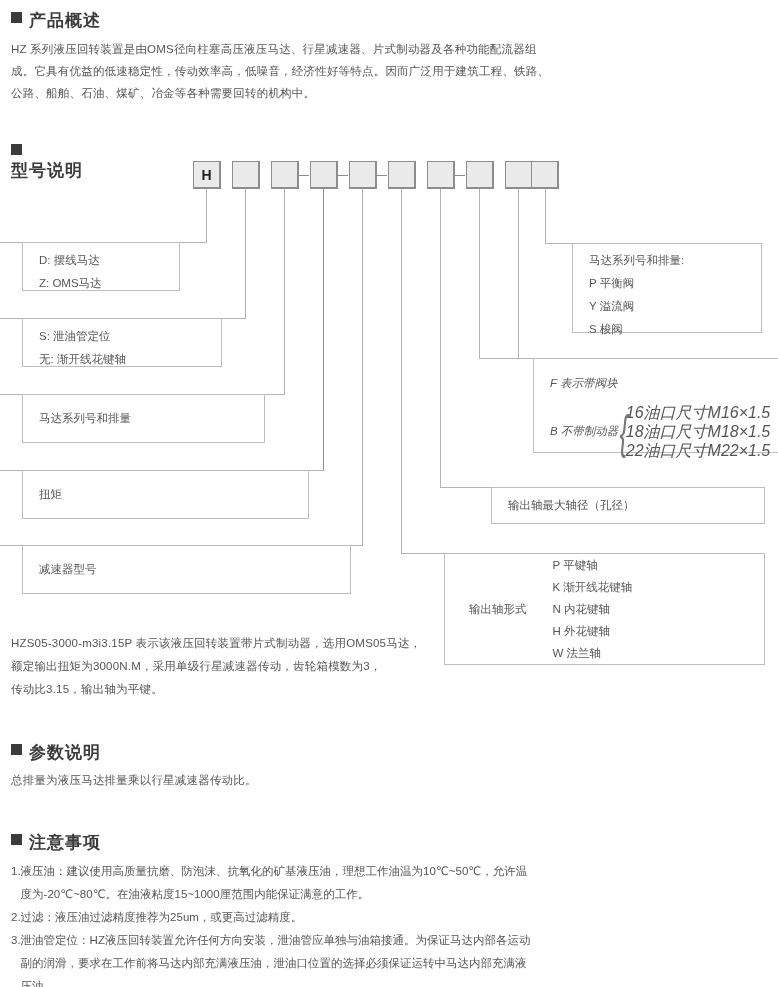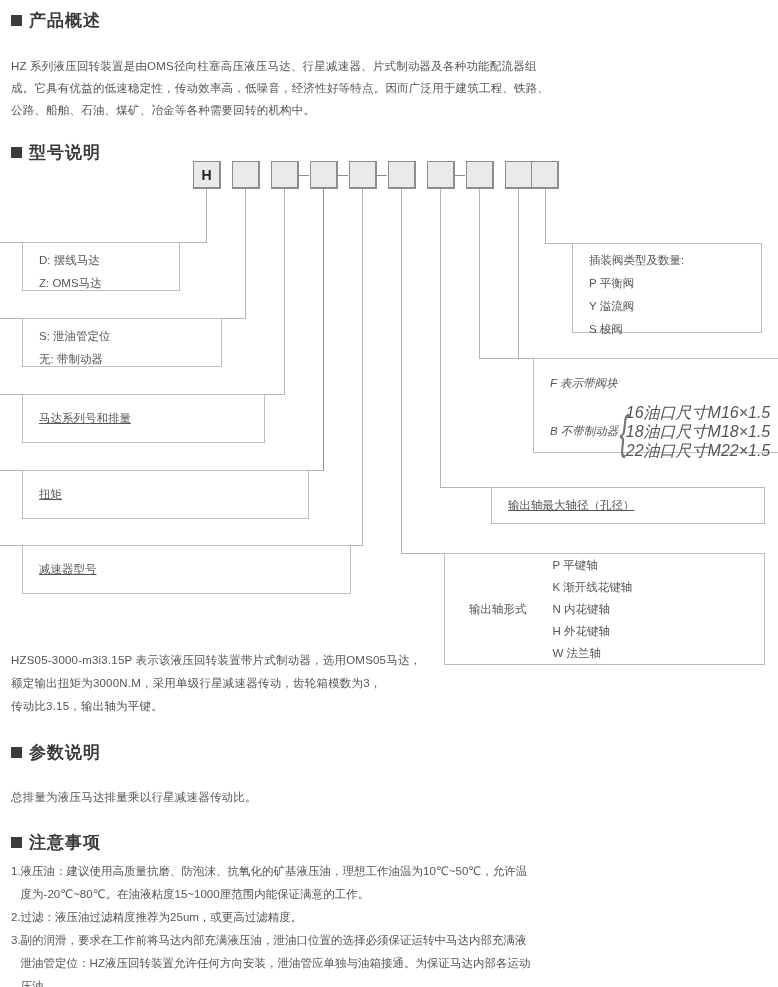--- a/index.html
+++ b/index.html
@@ -5,34 +5,33 @@
   html,body{margin:0;padding:0;}
   body{
     width:778px;height:987px;background:#ffffff;
     font-family:"Liberation Sans","DejaVu Sans",sans-serif;
     color:#4a4a4a;position:relative;overflow:hidden;
     -webkit-font-smoothing:antialiased;
   }
   .page{position:relative;width:778px;height:987px;}
 
   
-  .sec-head{position:absolute;display:flex;align-items:center;gap:7px;}
+  .sec-head{position:absolute;display:flex;gap:7px;}
   .sec-head .bullet{
     width:11px;height:11px;background:#3b3b3b;display:block;flex:none;
   }
   .sec-head .htext{
     font-size:17px;font-weight:bold;color:#3b3b3b;letter-spacing:1px;
     line-height:1;
   }
 
   
   .para{
     position:absolute;font-size:11.5px;line-height:22px;color:#555;
     letter-spacing:.2px;
-    margin-top:17px;
   }
   .para p{margin:0;}
 
   
   .codebox{
     position:absolute;width:28px;height:28px;background:#eaeaea;
     border:1px solid #8d8d8d;border-right-width:2px;border-bottom-width:2px;
     box-sizing:border-box;font-size:14px;color:#222;
     display:flex;align-items:center;justify-content:center;font-weight:bold;
   }
@@ -44,21 +43,21 @@
   .vline{position:absolute;width:1px;background:#b4b4b4;}
   .vline.dark{background:#8d8d8d;}
   .hline{position:absolute;height:1px;background:#b4b4b4;}
 
   
   .dbox{
     position:absolute;border:1px solid #bdbdbd;box-sizing:border-box;
     background:transparent;font-size:11.5px;color:#555;line-height:23px;
   }
   .dbox .inner{padding:6px 0 0 16px;}
-  .dbox.vcent{display:flex;align-items:center;text-decoration:underline;}
+  .dbox.vcent{display:flex;align-items:center;}
   .dbox.vcent .inner{padding:0 0 0 16px;}
 
   
   .brace-row{position:absolute;display:flex;align-items:center;}
   .brace-label{font-size:11.5px;color:#555;}
   .brace{
     font-size:46px;line-height:1;color:#777;font-weight:300;
     transform:scaleX(.55);display:inline-block;margin:0 -6px 0 -2px;
   }
   .brace-items{font-size:16px;color:#555;line-height:19px;}
@@ -81,21 +80,21 @@
     <span class="bullet"></span>
     <span class="htext">产品概述</span>
   </div>
 
   <div class="para" style="left:11px;top:38px;width:760px;">
     <p>HZ 系列液压回转装置是由OMS径向柱塞高压液压马达、行星减速器、片式制动器及各种功能配流器组</p>
     <p>成。它具有优益的低速稳定性，传动效率高，低噪音，经济性好等特点。因而广泛用于建筑工程、铁路、</p>
     <p>公路、船舶、石油、煤矿、冶金等各种需要回转的机构中。</p>
   </div>
 
-  <div class="sec-head" style="left:11px;top:144px;">
+  <div class="sec-head" style="left:11px;top:144px;flex-direction:column;">
     <span class="bullet"></span>
     <span class="htext">型号说明</span>
   </div>
 
   <div class="codebox" style="left:193px;top:161px;">H</div>
   <div class="codebox" style="left:232px;top:161px;"></div>
   <div class="codebox" style="left:271px;top:161px;"></div>
   <div class="dash" style="left:299px;top:175px;"></div>
   <div class="codebox" style="left:310px;top:161px;"></div>
   <div class="dash" style="left:338px;top:175px;"></div>
@@ -140,39 +139,39 @@
   <div class="dbox" style="left:22px;top:242px;width:158px;height:49px;">
     <div class="inner">
       <div>D: 摆线马达</div>
       <div>Z: OMS马达</div>
     </div>
   </div>
 
   <div class="dbox" style="left:22px;top:318px;width:200px;height:49px;">
     <div class="inner">
       <div>S: 泄油管定位</div>
-      <div>无: 带制动器</div>
+      <div>无: 渐开线花键轴</div>
     </div>
   </div>
 
   <div class="dbox vcent" style="left:22px;top:394px;width:243px;height:49px;">
     <div class="inner">马达系列号和排量</div>
   </div>
 
   <div class="dbox vcent" style="left:22px;top:545px;width:329px;height:49px;">
     <div class="inner">减速器型号</div>
   </div>
 
   <div class="dbox vcent" style="left:22px;top:470px;width:287px;height:49px;">
     <div class="inner">扭矩</div>
   </div>
 
   <div class="dbox" style="left:572px;top:243px;width:190px;height:90px;">
     <div class="inner" style="padding-top:5px;">
-      <div>插装阀类型及数量:</div>
+      <div>马达系列号和排量:</div>
       <div>P 平衡阀</div>
       <div>Y 溢流阀</div>
       <div>S 梭阀</div>
     </div>
   </div>
 
   <div class="dbox" style="left:533px;top:358px;width:273px;height:95px;font-style:italic;">
     <div style="position:absolute;left:16px;top:13px;">F 表示带阀块</div>
     <div class="brace-row" style="left:16px;top:44px;">
       <span class="brace-label">B 不带制动器</span>
@@ -231,20 +230,20 @@
     </div>
     <div class="item">
       <span class="num">2.</span>
       <span class="txt">
         <div>过滤：液压油过滤精度推荐为25um，或更高过滤精度。</div>
       </span>
     </div>
     <div class="item">
       <span class="num">3.</span>
       <span class="txt">
+        <div>泄油管定位：HZ液压回转装置允许任何方向安装，泄油管应单独与油箱接通。为保证马达内部各运动</div>
         <div>副的润滑，要求在工作前将马达内部充满液压油，泄油口位置的选择必须保证运转中马达内部充满液</div>
-        <div>泄油管定位：HZ液压回转装置允许任何方向安装，泄油管应单独与油箱接通。为保证马达内部各运动</div>
         <div>压油。</div>
       </span>
     </div>
   </div>
 
 </div>
 
 </body></html>

